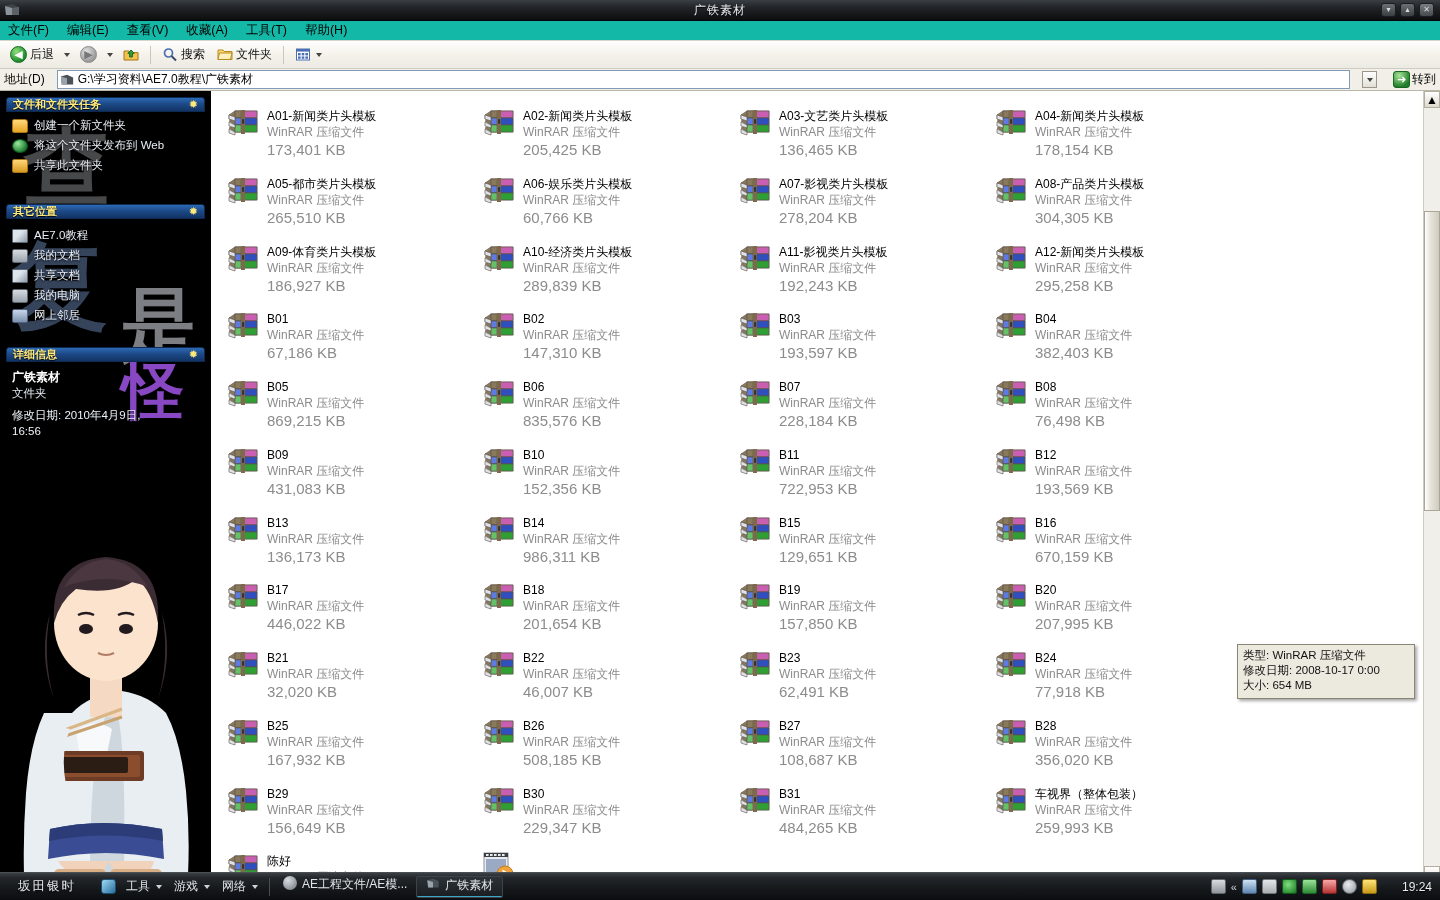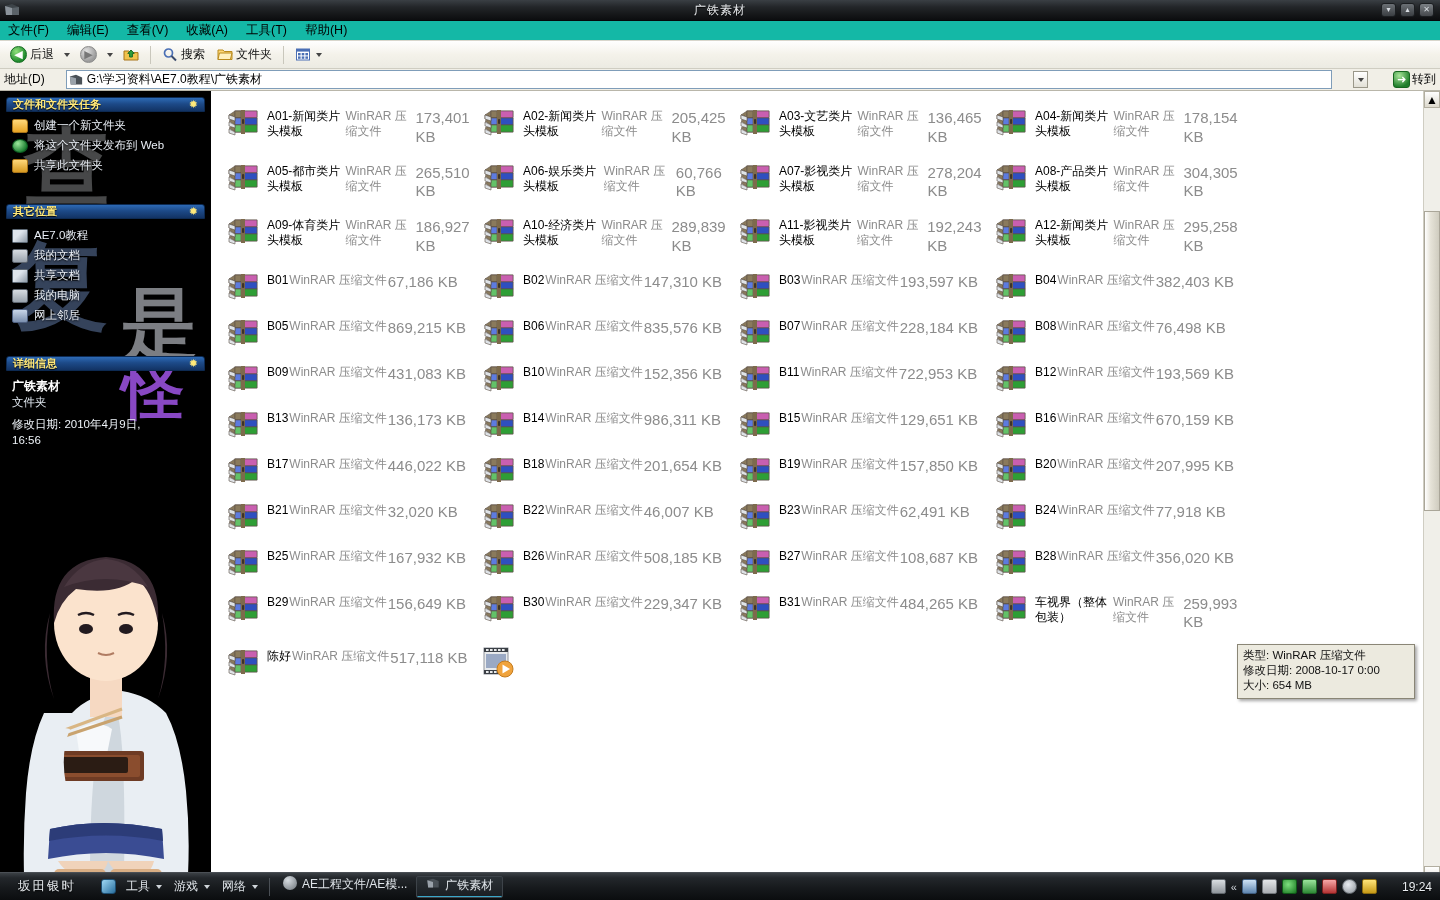--- a/index.html
+++ b/index.html
@@ -57,21 +57,21 @@
   .arrow-dn{ width:0;height:0;border-left:3px solid transparent;border-right:3px solid transparent;border-top:4px solid #444; margin:0 2px;}
   .circ{width:17px;height:17px;border-radius:50%;display:flex;align-items:center;justify-content:center;font-size:11px;color:#fff;}
   .circ.green{background:radial-gradient(circle at 35% 30%,#8ee07a,#1f8a2d 70%);border:1px solid #136b21;}
   .circ.gray{background:radial-gradient(circle at 35% 30%,#e3e3e3,#9b9b9b 70%);border:1px solid #8a8a8a;color:#777;}
   .sq-ic{width:16px;height:15px;border-radius:2px;}
   .sep-v{width:1px;height:18px;background:#c9c7bc;margin:0 3px;}
 
   
   #addressbar{
     height:22px;flex:0 0 22px;background:#f1efe7;
-    display:flex;align-items:center;padding-left:4px;gap:21px;
+    display:flex;align-items:center;padding-left:4px;gap:12px;
     border-bottom:1px solid #b9b6aa;position:relative;overflow:hidden;
   }
   #addressbar .albl{font-size:12px;color:#000;white-space:nowrap;}
   #addrfield{
     flex:1;height:19px;background:#fff;border:1px solid #7f9db9;
     display:flex;align-items:center;gap:4px;padding:0 2px;font-size:12px;color:#000;
   }
   #addrfield .folder-min{width:14px;height:14px;}
   #addr-drop{width:15px;height:17px;background:linear-gradient(180deg,#fff,#e2e0d6);
     border:1px solid #9a9789;display:flex;align-items:center;justify-content:center;}
@@ -119,21 +119,21 @@
 
   
   #char{position:absolute;left:6px;bottom:0;width:200px;height:420px;z-index:3;}
 
   
   #filepane{flex:1;position:relative;background:#fff;overflow:hidden;}
   #grid{position:absolute;left:8px;top:-38px;right:18px;}
   .frow{display:flex;}
   .cell{width:256px;display:flex;gap:8px;padding:7px 4px 7px 8px;align-items:flex-start;cursor:default;}
   .cell.empty{visibility:hidden;}
-  .cell .ctext{display:flex;flex-direction:row;gap:1px;min-width:0;padding-top:3px;}
+  .cell .ctext{display:flex;flex-direction:column;gap:1px;min-width:0;padding-top:3px;}
   .cell .cname{font-size:12px;color:#000;line-height:1.25;word-break:break-all;}
   .cell .ctype{font-size:12px;color:#8c8c8c;line-height:1.25;}
   .cell .csize{font-size:15px;color:#8c8c8c;line-height:1.25;}
 
   
   .ic{width:32px;height:32px;flex:0 0 32px;position:relative;}
 
   
   #vscroll{position:absolute;right:0;top:0;bottom:0;width:17px;background:#f0efe9;border-left:1px solid #cfcdc2;}
   #vscroll .sb-arrow{height:17px;background:linear-gradient(180deg,#fff,#ddd9cd);border:1px solid #b2aea0;display:flex;align-items:center;justify-content:center;}
@@ -345,21 +345,21 @@
             <span class="sb-ico ico-pc"></span>
             <span class="lbl">我的电脑</span>
           </div>
           <div class="sb-row">
             <span class="sb-ico ico-net"></span>
             <span class="lbl">网上邻居</span>
           </div>
         </div>
       </div>
 
-      <div class="panel" style="margin-top:20px;">
+      <div class="panel" style="margin-top:11px;">
         <div class="panel-head">
           <span class="ph-title">详细信息</span>
           <span class="ph-chev">✹</span>
         </div>
         <div class="panel-body" style="padding-top:7px;">
           <div class="det-name">广铁素材</div>
           <div class="det-sub">文件夹</div>
           <div class="det-date">修改日期: 2010年4月9日,</div>
           <div class="det-date" style="margin-top:0;">16:56</div>
         </div>

